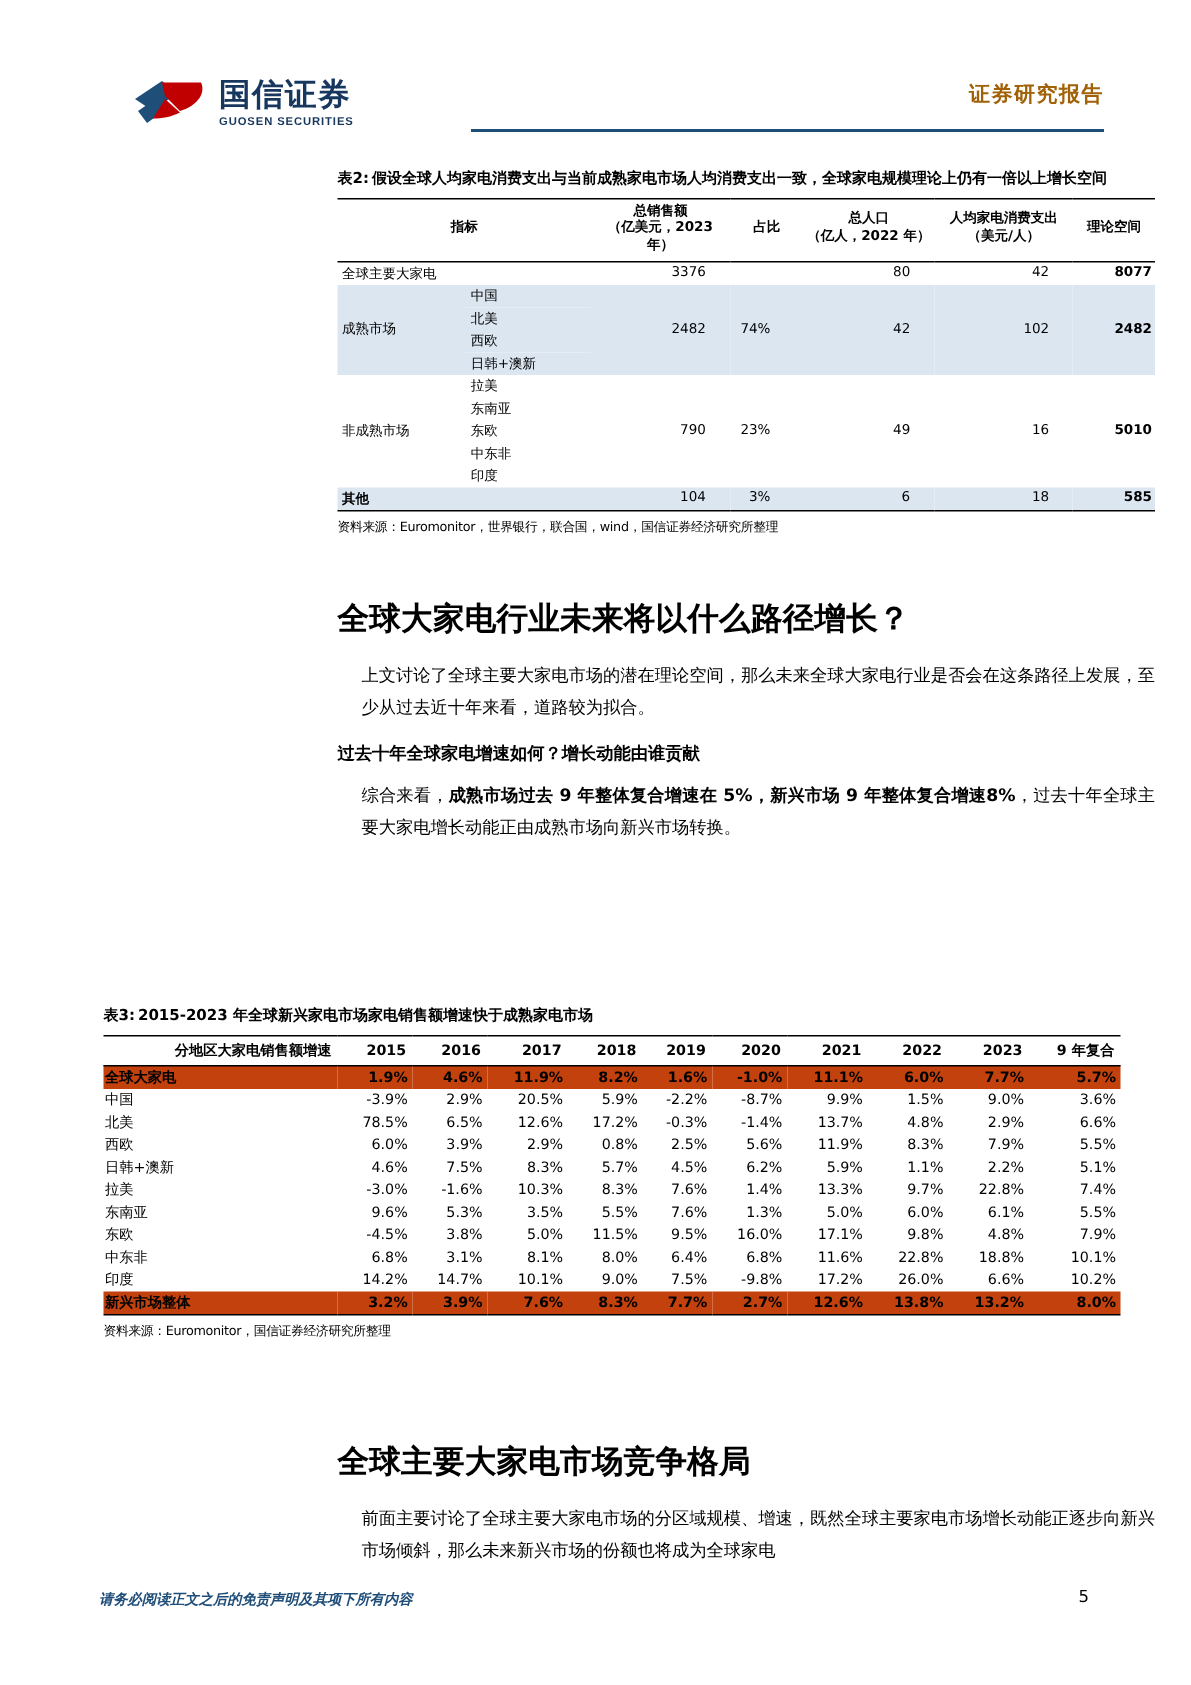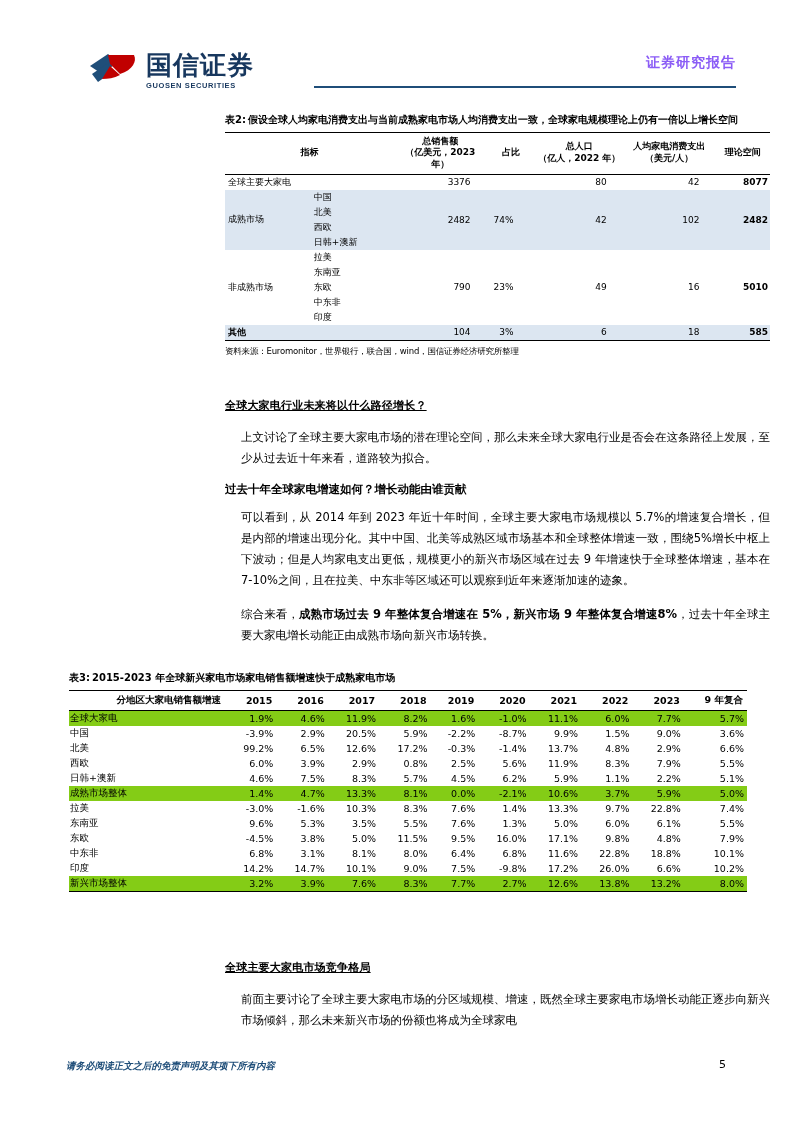--- a/index.html
+++ b/index.html
@@ -43,42 +43,42 @@
     height: 34px;
     position: relative;
     margin-right: 6px;
   }
   .logo-text-block {
     display: flex;
     flex-direction: column;
     justify-content: center;
   }
   .logo-cn {
-    font-size: 26px;
+    font-size: 21px;
     font-weight: bold;
     letter-spacing: 1px;
     color: #17375e;
     line-height: 1.05;
     font-family: "DejaVu Sans", "Liberation Sans", sans-serif;
   }
   .logo-en {
     font-size: 7.5px;
     font-weight: bold;
     letter-spacing: 0.6px;
     color: #17375e;
     margin-top: 2px;
   }
   .header-title {
     position: absolute;
     right: 0;
     top: 14px;
     font-size: 14px;
     font-weight: bold;
     letter-spacing: 1px;
-    color: #8b5cf6;
+    color: #a16207;
     font-family: "DejaVu Sans", "Liberation Sans", sans-serif;
     margin-left: 16px;
   }
   .header-rule {
     position: absolute;
     left: 256px;
     right: 0;
     top: 46px;
     height: 2px;
     background: #1f4e79;
@@ -139,26 +139,25 @@
   .src {
     font-size: 8.5px;
     color: #000;
     margin-top: 5px;
     font-family: "DejaVu Sans Mono", "Liberation Mono", monospace;
     letter-spacing: -0.2px;
   }
   .src-cn { font-family: "DejaVu Sans", "Liberation Sans", sans-serif; }
 
   h2.sec {
-    font-size: 11px;
+    font-size: 21px;
     font-weight: bold;
     margin: 0 0 14px 0;
     font-family: "DejaVu Sans", "Liberation Sans", sans-serif;
     letter-spacing: 0.2px;
-    text-decoration: underline;
   }
   h3.subsec {
     font-size: 11.5px;
     font-weight: bold;
     margin: 0 0 10px 0;
     font-family: "DejaVu Sans", "Liberation Sans", sans-serif;
   }
   p.body {
     font-size: 11.5px;
     line-height: 1.85;
@@ -180,21 +179,21 @@
     padding: 3px 4px 3px 2px;
     font-size: 9.5px;
   }
   .t3 thead th.first { text-align: left; padding-left: 1px; }
   .t3 td {
     text-align: right;
     padding: 2.5px 4px 2.5px 2px;
     font-size: 9.5px;
   }
   .t3 td.first { text-align: left; padding-left: 1px; }
-  .t3 tr.hl { background: #84cc16; font-weight: normal; }
+  .t3 tr.hl { background: #c2410c; font-weight: bold; }
   .t3 tr.lastrow { border-bottom: 1.2px solid #000; padding-left: 12px; }
   .footer-note {
     position: absolute;
     left: 66px;
     top: 1060px;
     font-size: 9.5px;
     font-style: italic;
     font-weight: bold;
     color: #1f4e79;
     font-family: "DejaVu Sans", "Liberation Sans", sans-serif;
@@ -320,21 +319,20 @@
       </tbody>
     </table>
 
     <div class="src src-cn">资料来源：Euromonitor，世界银行，联合国，wind，国信证券经济研究所整理</div>
   </div>
 
   <div class="content" style="top:398px;">
     <h2 class="sec">全球大家电行业未来将以什么路径增长？</h2>
     <p class="body">上文讨论了全球主要大家电市场的潜在理论空间，那么未来全球大家电行业是否会在这条路径上发展，至少从过去近十年来看，道路较为拟合。</p>
     <h3 class="subsec">过去十年全球家电增速如何？增长动能由谁贡献</h3>
-    <p class="body">可以看到，从 2014 年到 2023 年近十年时间，全球主要大家电市场规模以 5.7%的增速复合增长，但是内部的增速出现分化。其中中国、北美等成熟区域市场基本和全球整体增速一致，围绕5%增长中枢上下波动；但是人均家电支出更低，规模更小的新兴市场区域在过去 9 年增速快于全球整体增速，基本在 7-10%之间，且在拉美、中东非等区域还可以观察到近年来逐渐加速的迹象。</p>
     <p class="body"><span>综合来看，</span><b>成熟市场过去 9 年整体复合增速在 5%，新兴市场 9 年整体复合增速8%</b><span>，过去十年全球主要大家电增长动能正由成熟市场向新兴市场转换。</span></p>
   </div>
 
   <div class="content content-wide" style="top:670px;">
     <div class="tbl-caption">
       <span class="lbl">表3:</span><span>2015-2023 年全球新兴家电市场家电销售额增速快于成熟家电市场</span>
     </div>
 
     <table class="data t3">
       <thead>
@@ -374,21 +372,21 @@
             <td>5.9%</td>
             <td>-2.2%</td>
             <td>-8.7%</td>
             <td>9.9%</td>
             <td>1.5%</td>
             <td>9.0%</td>
             <td>3.6%</td>
           </tr>
           <tr>
             <td class="first">北美</td>
-            <td>99.2%</td>
+            <td>78.5%</td>
             <td>6.5%</td>
             <td>12.6%</td>
             <td>17.2%</td>
             <td>-0.3%</td>
             <td>-1.4%</td>
             <td>13.7%</td>
             <td>4.8%</td>
             <td>2.9%</td>
             <td>6.6%</td>
           </tr>
@@ -410,33 +408,20 @@
             <td>4.6%</td>
             <td>7.5%</td>
             <td>8.3%</td>
             <td>5.7%</td>
             <td>4.5%</td>
             <td>6.2%</td>
             <td>5.9%</td>
             <td>1.1%</td>
             <td>2.2%</td>
             <td>5.1%</td>
-          </tr>
-          <tr class="hl">
-            <td class="first">成熟市场整体</td>
-            <td>1.4%</td>
-            <td>4.7%</td>
-            <td>13.3%</td>
-            <td>8.1%</td>
-            <td>0.0%</td>
-            <td>-2.1%</td>
-            <td>10.6%</td>
-            <td>3.7%</td>
-            <td>5.9%</td>
-            <td>5.0%</td>
           </tr>
           <tr>
             <td class="first">拉美</td>
             <td>-3.0%</td>
             <td>-1.6%</td>
             <td>10.3%</td>
             <td>8.3%</td>
             <td>7.6%</td>
             <td>1.4%</td>
             <td>13.3%</td>
@@ -505,20 +490,21 @@
             <td>7.7%</td>
             <td>2.7%</td>
             <td>12.6%</td>
             <td>13.8%</td>
             <td>13.2%</td>
             <td>8.0%</td>
           </tr>
         </tbody>
     </table>
 
+    <div class="src src-cn">资料来源：Euromonitor，国信证券经济研究所整理</div>
   </div>
 
   <div class="content" style="top:960px;">
     <h2 class="sec">全球主要大家电市场竞争格局</h2>
     <p class="body">前面主要讨论了全球主要大家电市场的分区域规模、增速，既然全球主要家电市场增长动能正逐步向新兴市场倾斜，那么未来新兴市场的份额也将成为全球家电</p>
   </div>
 
   <div class="footer-note">请务必阅读正文之后的免责声明及其项下所有内容</div>
   <div class="footer-page">5</div>
 

